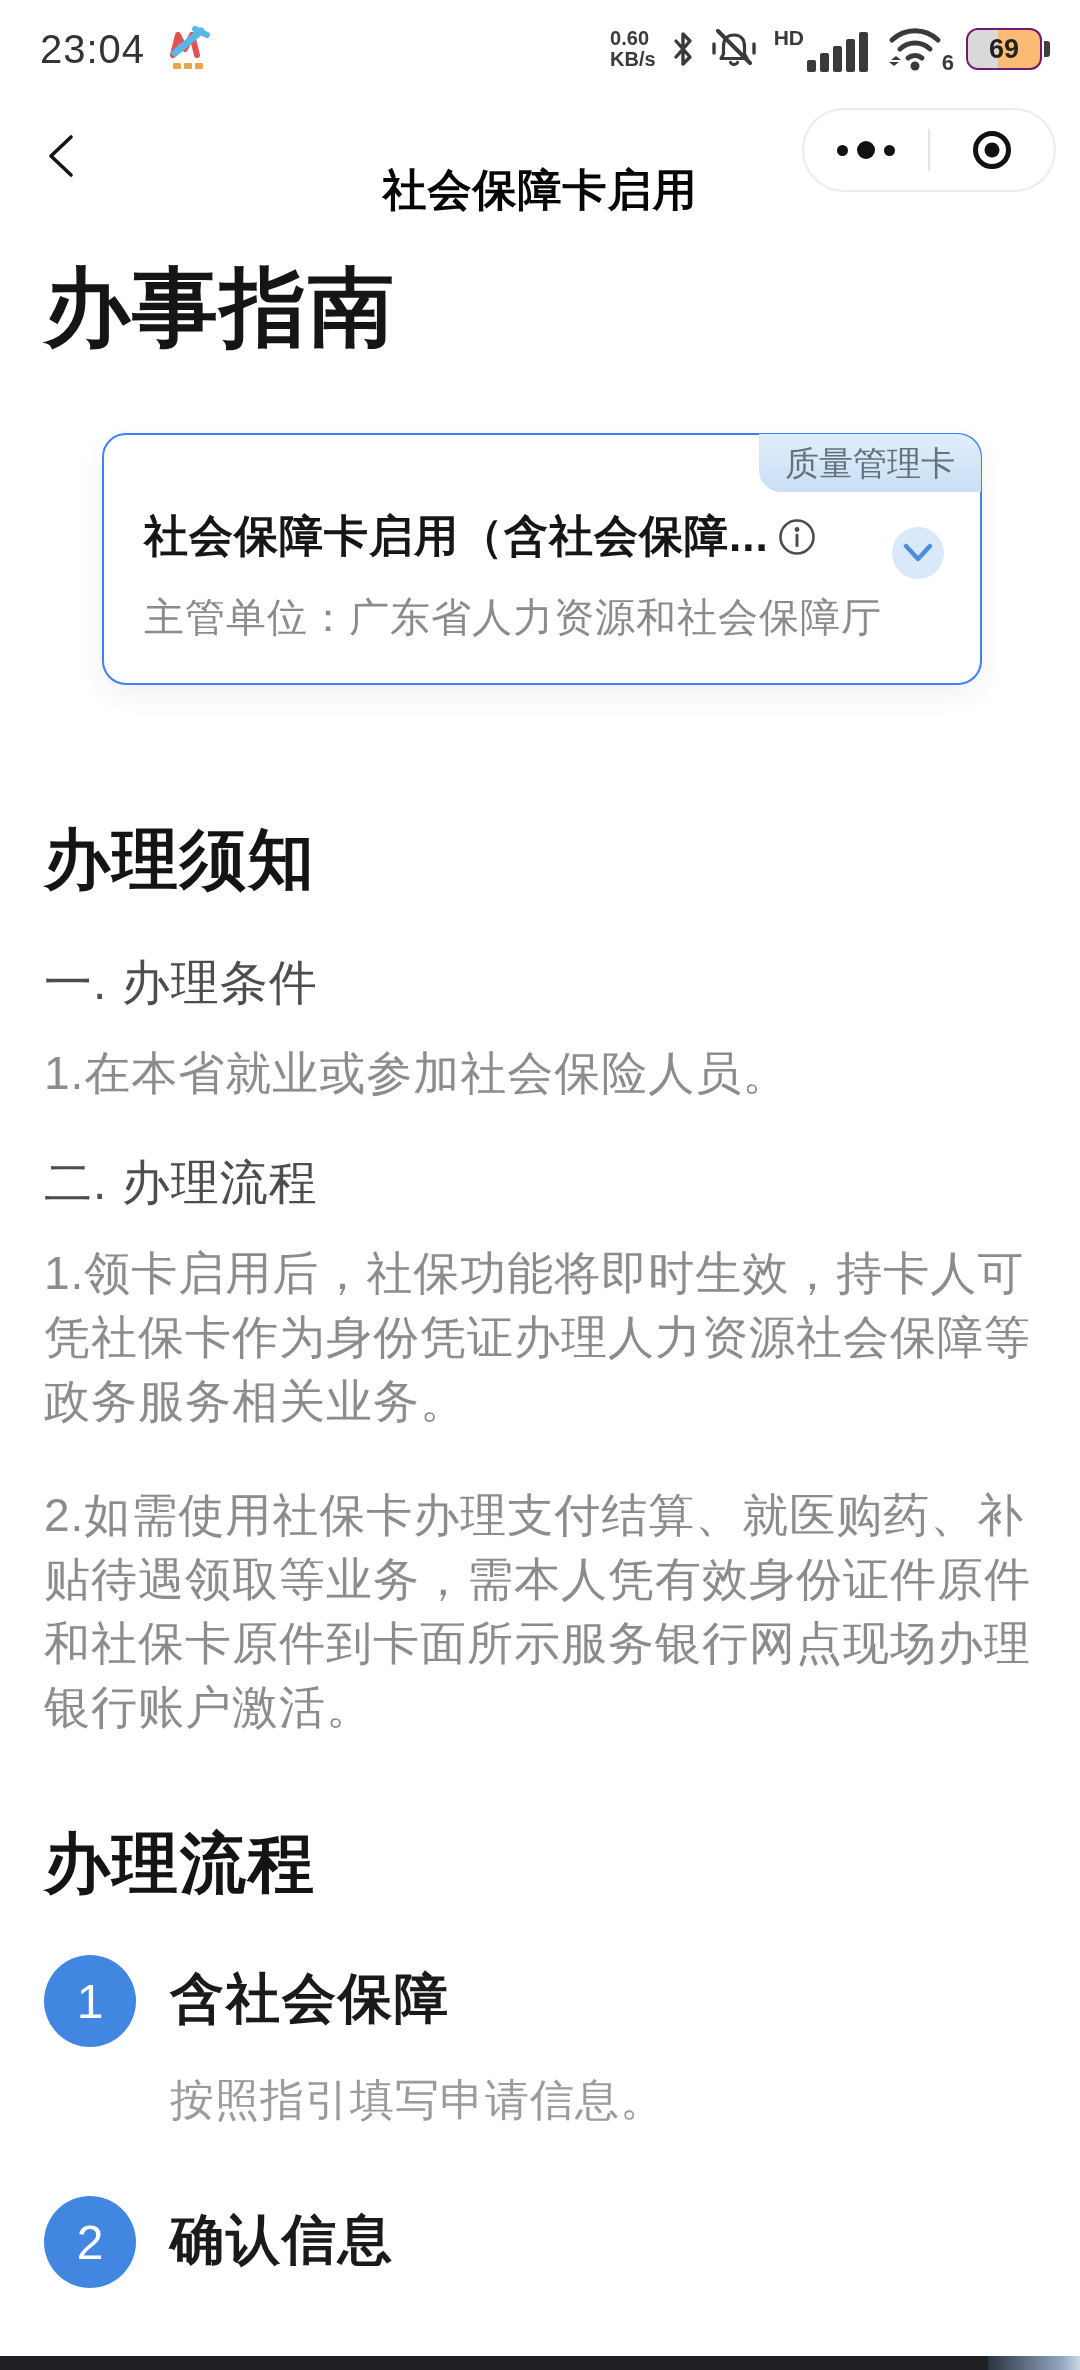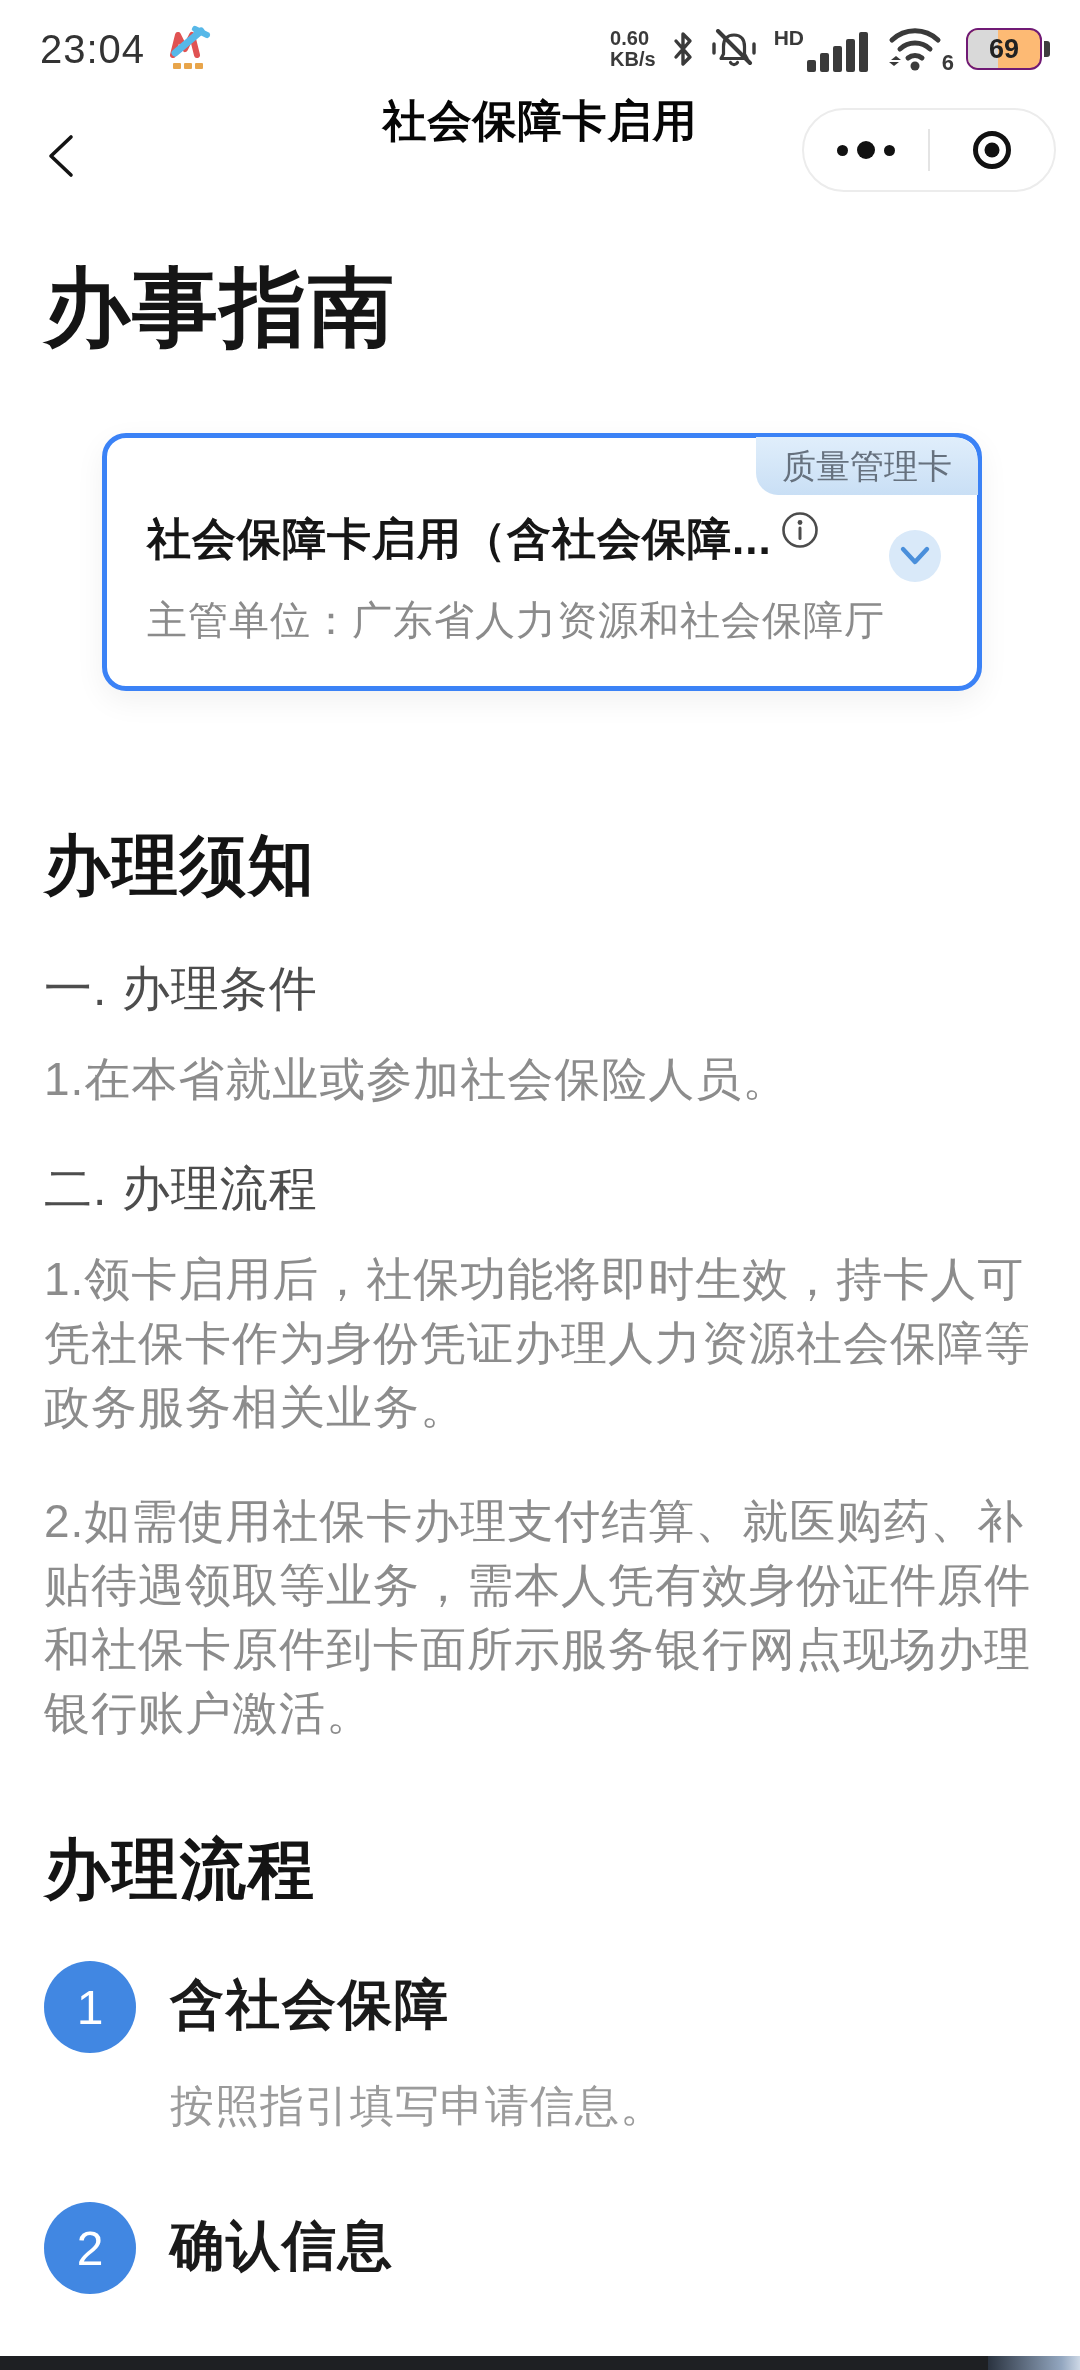--- a/index.html
+++ b/index.html
@@ -29,50 +29,50 @@
   .battery { display:flex; align-items:center; }
   .battery-body {
     width:76px; height:42px; border:2px solid #701a75; border-radius:12px;
     position:relative; overflow:hidden; background:#fdba74;
   }
   .battery-fill { position:absolute; left:0; top:0; bottom:0; width:42%; background:#d9d9d9; }
   .battery-label { position:absolute; inset:0; display:flex; align-items:center; justify-content:center;
     font-size:27px; font-weight:600; color:#222; }
   .battery-nub { width:6px; height:16px; background:#3f3f3f; border-radius:0 3px 3px 0; margin-left:2px; }
   
-  .nav-bar { height:128px; position:relative; display:flex; align-items:flex-start; justify-content:center; }
+  .nav-bar { height:128px; position:relative; display:flex; align-items:flex-end; justify-content:center; }
   .back-btn { position:absolute; left:30px; top:24px; width:60px; height:80px;
     display:flex; align-items:center; justify-content:center; }
   .nav-title { font-size:44px; font-weight:600; color:#060606; letter-spacing:1px; }
   .capsule {
     position:absolute; right:24px; top:16px; width:254px; height:84px;
     border:2px solid #ececec; border-radius:44px; background:rgba(255,255,255,.95);
     display:flex; align-items:center;
   }
   .capsule-half { flex:1; display:flex; align-items:center; justify-content:center; height:100%; }
   .capsule-divider { width:2px; height:42px; background:#e4e4e4; }
   .dots { display:flex; align-items:center; gap:9px; }
   .dot-s { width:11px; height:11px; border-radius:50%; background:#111; }
   .dot-l { width:18px; height:18px; border-radius:50%; background:#111; }
   
   .content { padding:0 40px 0 44px; }
   .page-title { font-size:86px; font-weight:700; color:#151515; margin-top:30px; letter-spacing:2px; }
   
   .guide-card {
     position:relative; margin:66px auto 0; width:880px; min-height:236px;
-    background:#fff; border:5px solid #3b82f6; border-radius:24px;
+    background:#fff; border:2px solid #3b82f6; border-radius:24px;
     box-shadow:0 10px 30px rgba(0,0,0,.06);
   }
   .card-badge {
     position:absolute; top:-1px; right:-1px; height:58px; line-height:58px;
     padding:0 26px; font-size:34px; color:#66717e;
     background:linear-gradient(180deg,#e0eefb 0%,#c9dff5 100%);
     border-radius:0 24px 0 22px;
   }
-  .card-title-row { display:flex; align-items:flex-start; padding:72px 40px 0; }
+  .card-title-row { display:flex; align-items:center; padding:72px 40px 0; }
   .card-title { font-size:44px; font-weight:700; color:#161616; letter-spacing:1px; }
   .info-icon { margin-left:8px; flex:none; }
   .chevron-btn {
     position:absolute; right:36px; top:92px; width:52px; height:52px; border-radius:50%;
     background:#d9e9f9; display:flex; align-items:center; justify-content:center;
   }
   .card-sub { padding:24px 40px 38px; font-size:40px; color:#8b8b8b; letter-spacing:1px; }
   
   .section-heading { font-size:66px; font-weight:700; color:#141414; letter-spacing:2px; }
   .heading-notice { margin-top:130px; }

